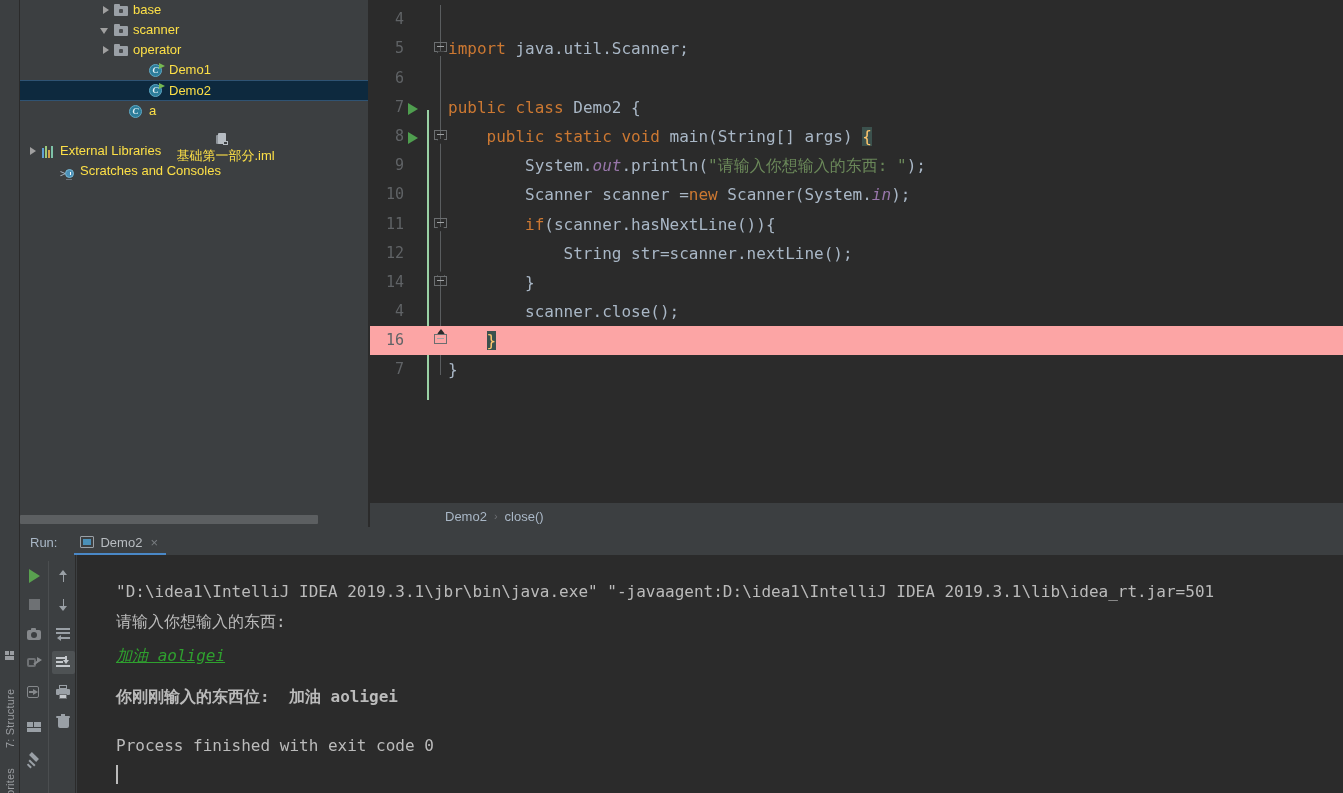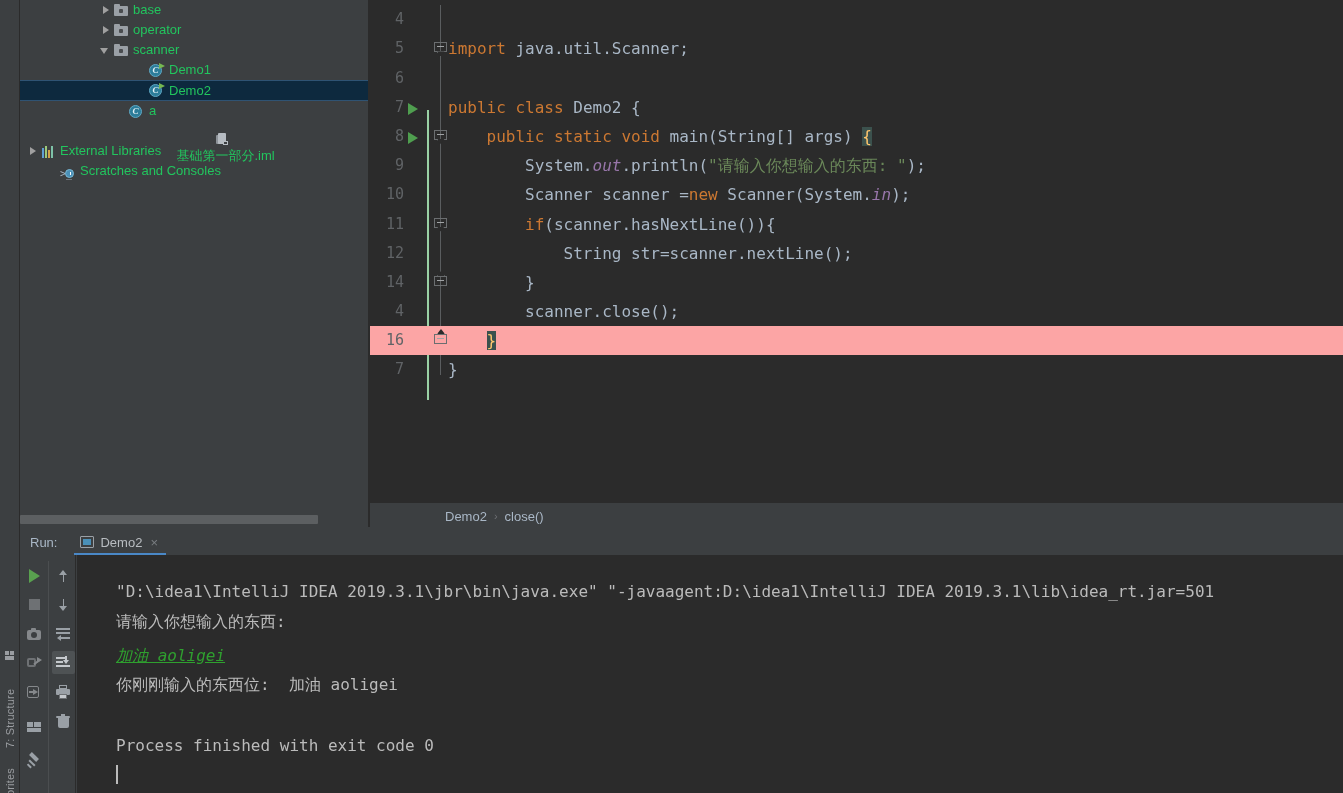--- a/index.html
+++ b/index.html
@@ -106,21 +106,21 @@
   .ico-scr .s-p{
     position:absolute; left:0; top:0px; font-size:10px; color:#a9b7c6; font-family:"DejaVu Sans Mono", monospace;
   }
   .ico-scr .s-c{
     position:absolute; left:5px; top:5px; width:9px; height:9px; border-radius:50%;
     background:#4a90b8; border:1px solid #7ab8d4;
   }
   .ico-scr .s-c::after{
     content:""; position:absolute; left:3.5px; top:1.5px; width:1px; height:3px; background:#fff;
   }
-  .tree-label{ color:#22c55e; }
+  .tree-label{ color:#fde047; }
 
   
   #proj-scroll{
     position:absolute; left:20px; top:513px; width:348px; height:13px; background:#3c3f41;
   }
   #proj-scroll .thumb{
     position:absolute; left:0px; top:2px; width:298px; height:9px; background:#5c5f61; border-radius:1px;
   }
   #proj-split{
     position:absolute; left:368px; top:0; width:2px; height:527px; background:#2b2b2b;
@@ -311,36 +311,36 @@
         <div class="tree-row" style="padding-left: 80px;">
           <span class="arrow right"></span>
           <span class="ico ico-folder">
             <i class="f-t"></i>
             <i class="f-b"></i>
             <i class="f-d"></i>
           </span>
           <span class="tree-label">base</span>
         </div>
         <div class="tree-row" style="padding-left: 80px;">
+          <span class="arrow down"></span>
+          <span class="ico ico-folder">
+            <i class="f-t"></i>
+            <i class="f-b"></i>
+            <i class="f-d"></i>
+          </span>
+          <span class="tree-label">scanner</span>
+        </div>
+        <div class="tree-row" style="padding-left: 80px;">
           <span class="arrow right"></span>
           <span class="ico ico-folder">
             <i class="f-t"></i>
             <i class="f-b"></i>
             <i class="f-d"></i>
           </span>
           <span class="tree-label">operator</span>
-        </div>
-        <div class="tree-row" style="padding-left: 80px;">
-          <span class="arrow down"></span>
-          <span class="ico ico-folder">
-            <i class="f-t"></i>
-            <i class="f-b"></i>
-            <i class="f-d"></i>
-          </span>
-          <span class="tree-label">scanner</span>
         </div>
         <div class="tree-row" style="padding-left: 115px;">
           <span class="arrow none"></span>
           <span class="ico ico-class">
             <i class="c-circ"></i>
             <i class="c-let">C</i>
             <i class="c-run"></i>
           </span>
           <span class="tree-label">Demo1</span>
         </div>
@@ -526,20 +526,20 @@
             </span>
           </div>
       </div>
     </div>
 
     <div id="console">
       <div id="console-rows">
           <div class="out-line" style="top: 27px;">"D:\idea1\IntelliJ IDEA 2019.3.1\jbr\bin\java.exe" "-javaagent:D:\idea1\IntelliJ IDEA 2019.3.1\lib\idea_rt.jar=501</div>
           <div class="out-line" style="top: 57px;">请输入你想输入的东西:</div>
           <div class="out-line inp" style="top: 91px;">加油 aoligei</div>
-          <div class="out-line" style="top: 120px;">你刚刚输入的东西位:  加油 aoligei</div>
+          <div class="out-line" style="top: 132px; font-weight: bold;">你刚刚输入的东西位:  加油 aoligei</div>
           <div class="out-line" style="top: 181px;">Process finished with exit code 0</div>
         </div>
       <div id="caret" style="top: 210px;"></div>
     </div>
   </div>
 
 </div>
 
 </body></html>

